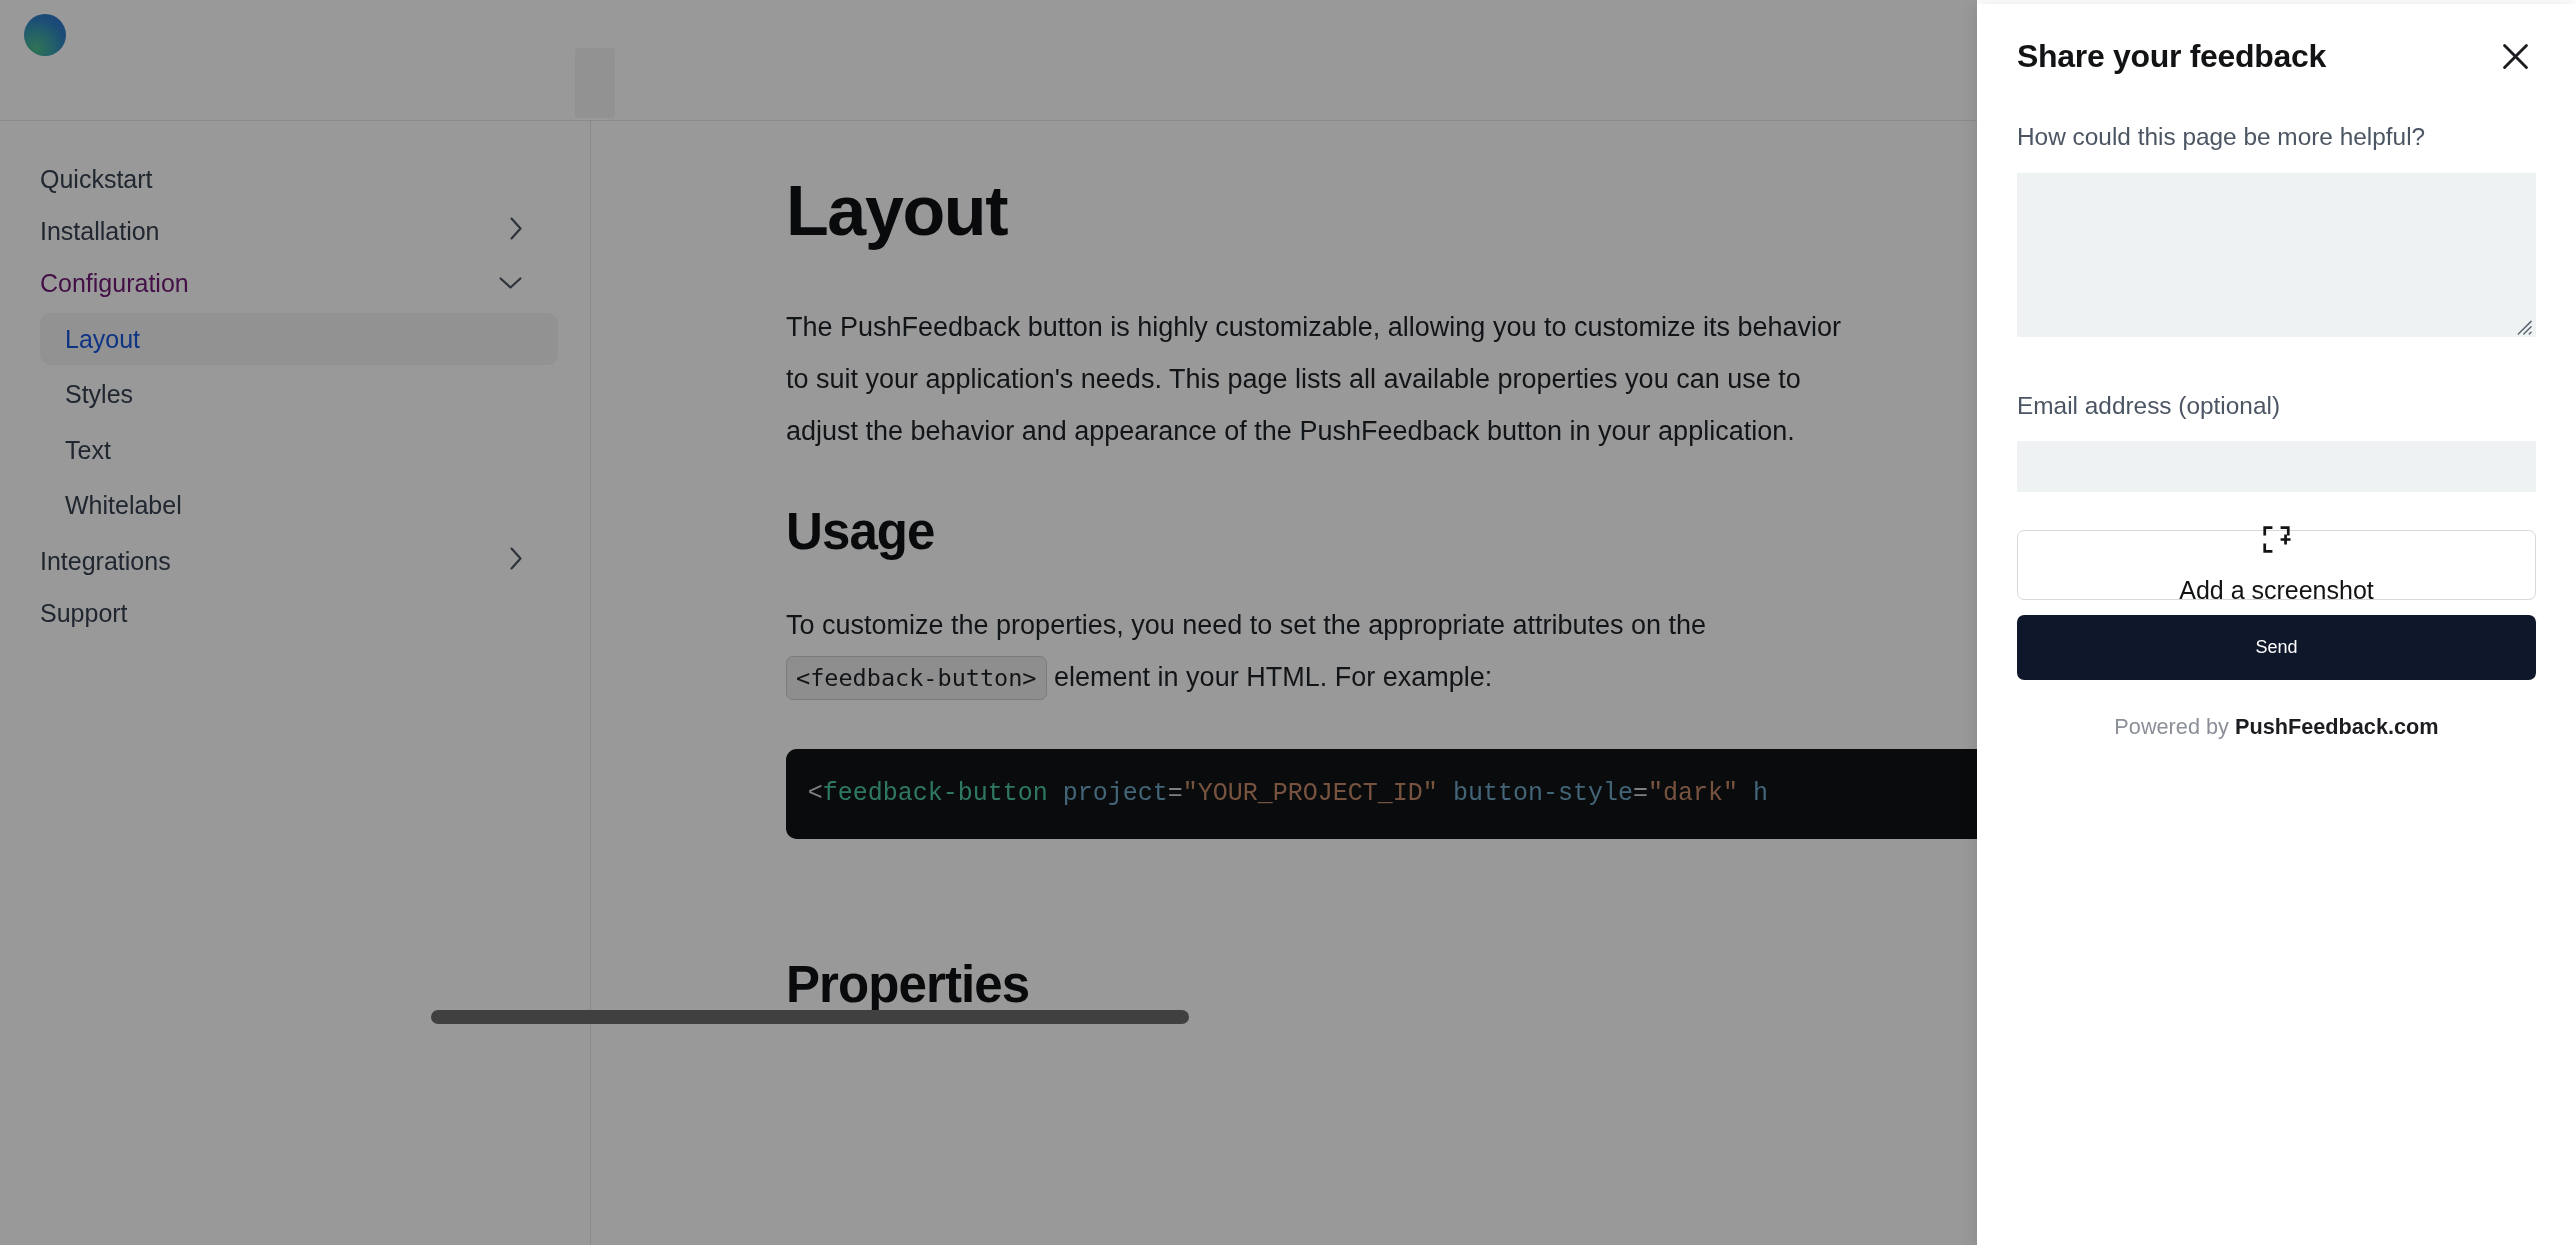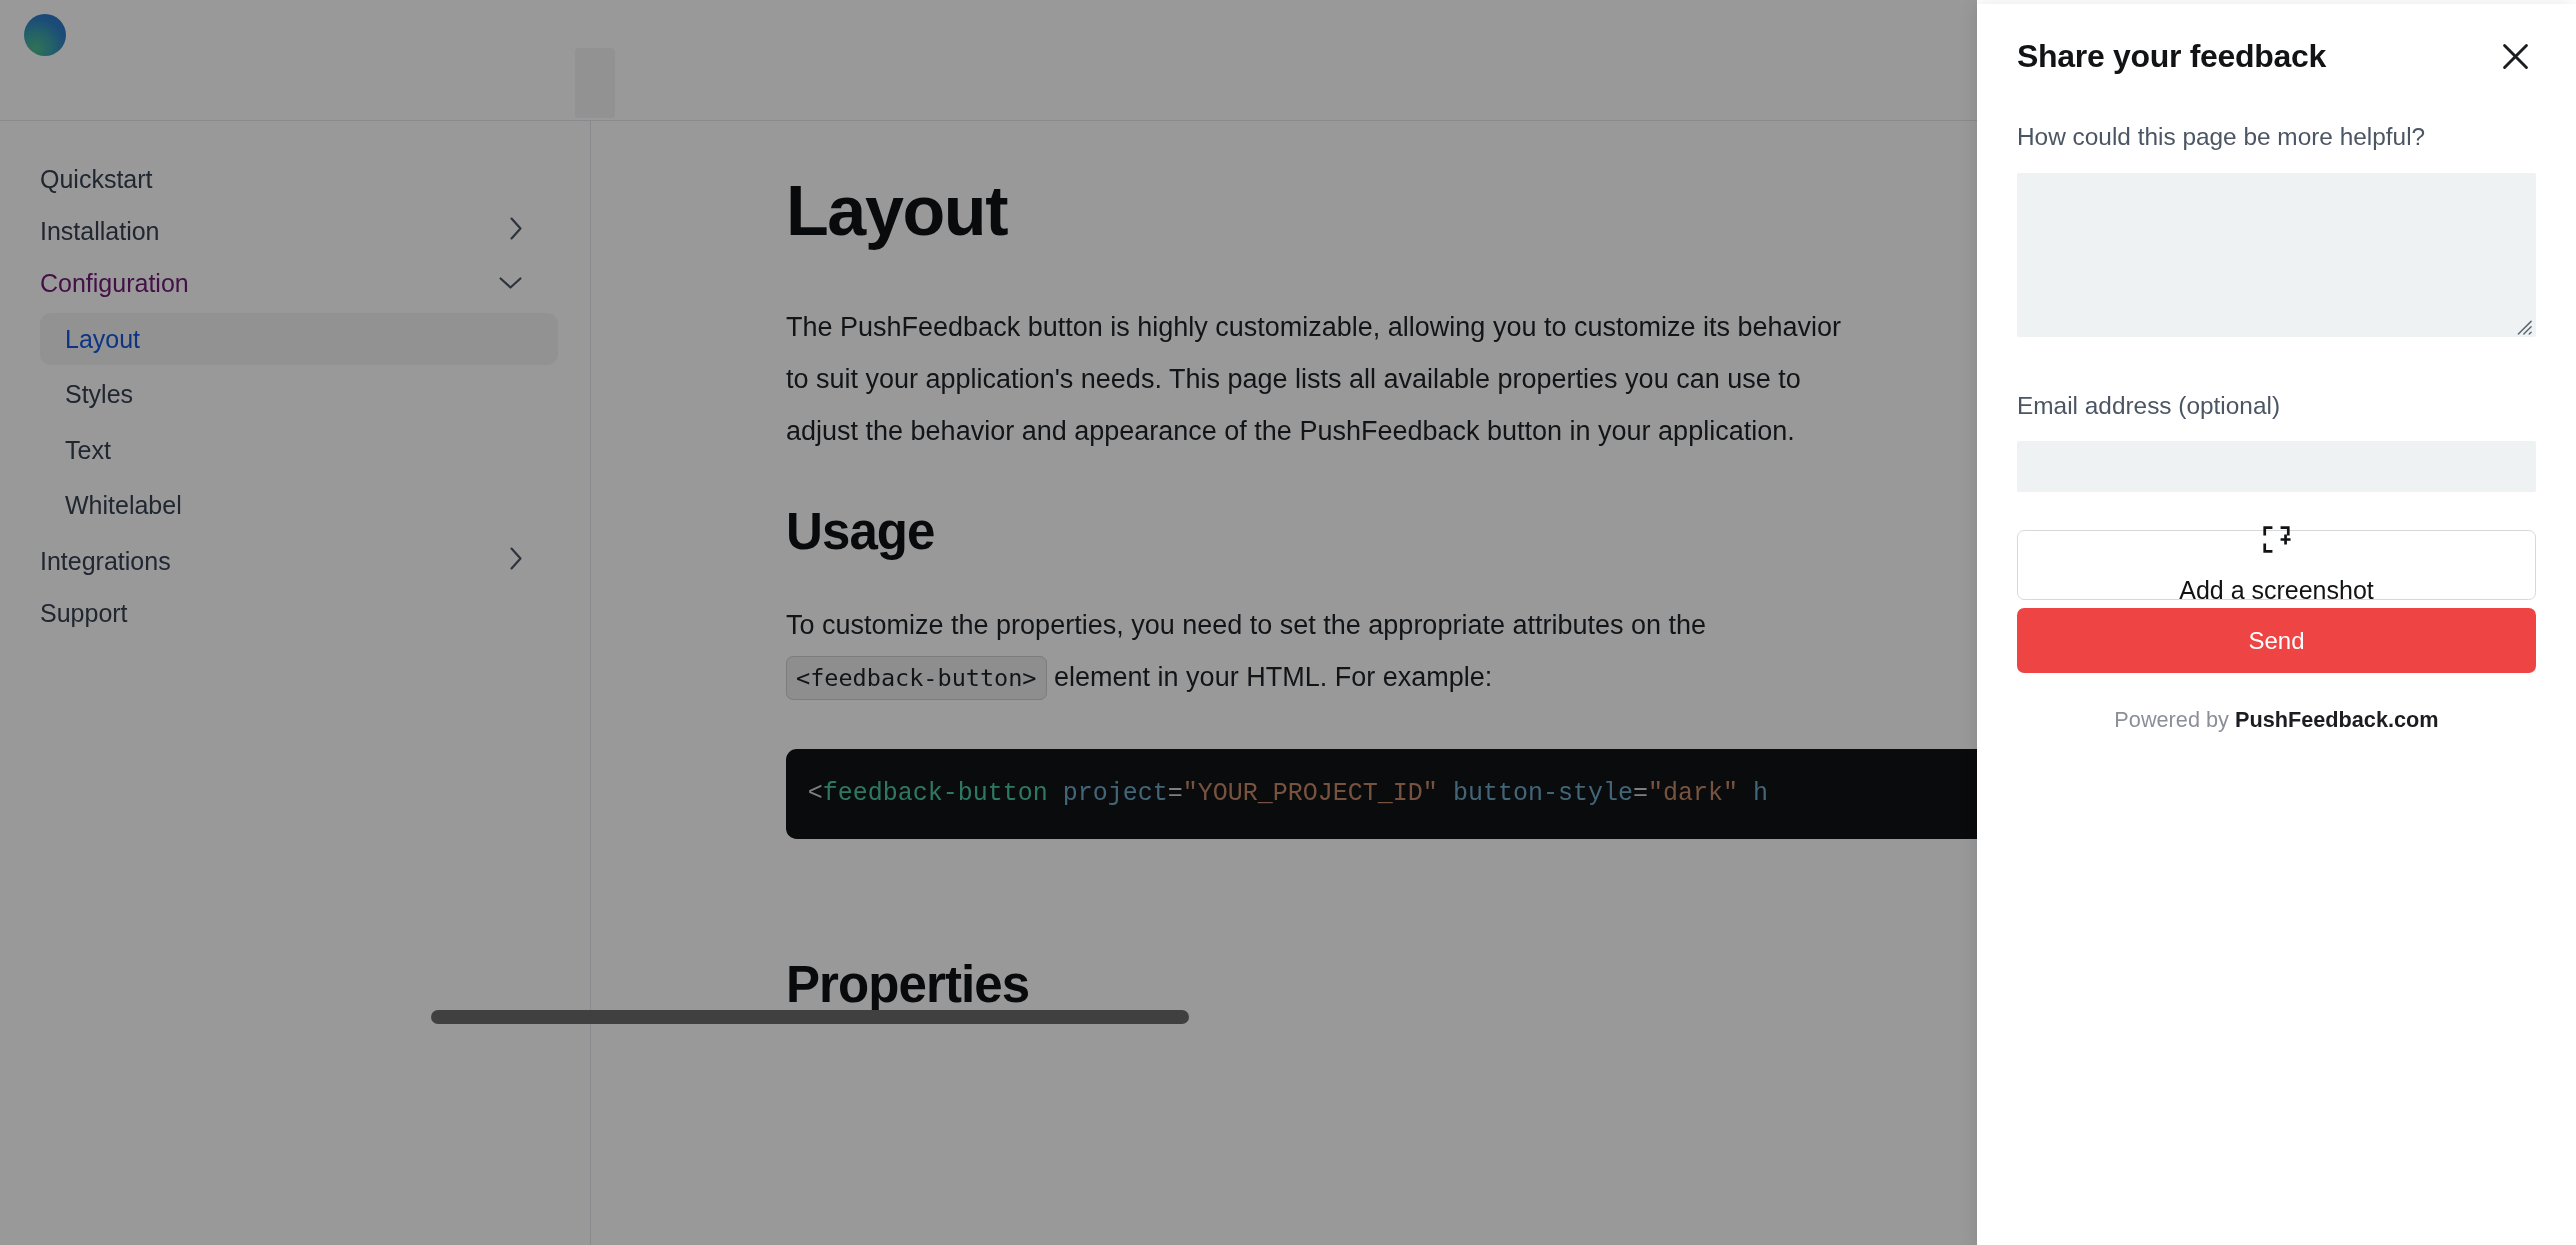--- a/index.html
+++ b/index.html
@@ -267,28 +267,28 @@
     justify-content: center;
     gap: 16.2px;
     font-size: 25px;
     color: #111315;
     cursor: pointer;
     font-family: "Liberation Sans", sans-serif;
     flex-direction: column;
   }
 
   .fb-send-btn {
-    margin-top: 8px;
+    margin-top: 15px;
     width: 100%;
     height: 65px;
-    background: #ef4444;
+    background: #0f172a;
     border: none;
     border-radius: 7.2px;
     color: #ffffff;
-    font-size: 24px;
+    font-size: 18px;
     font-weight: 500;
     cursor: pointer;
     font-family: "Liberation Sans", sans-serif;
   }
 
   .fb-powered {
     margin-top: 34px;
     text-align: center;
     font-size: 21.7px;
     color: #8a8f98;

